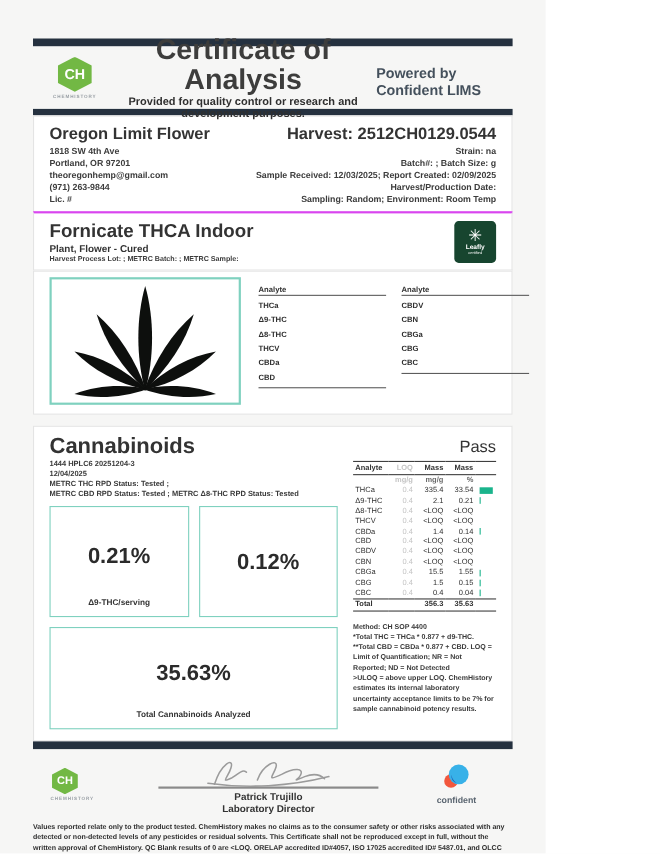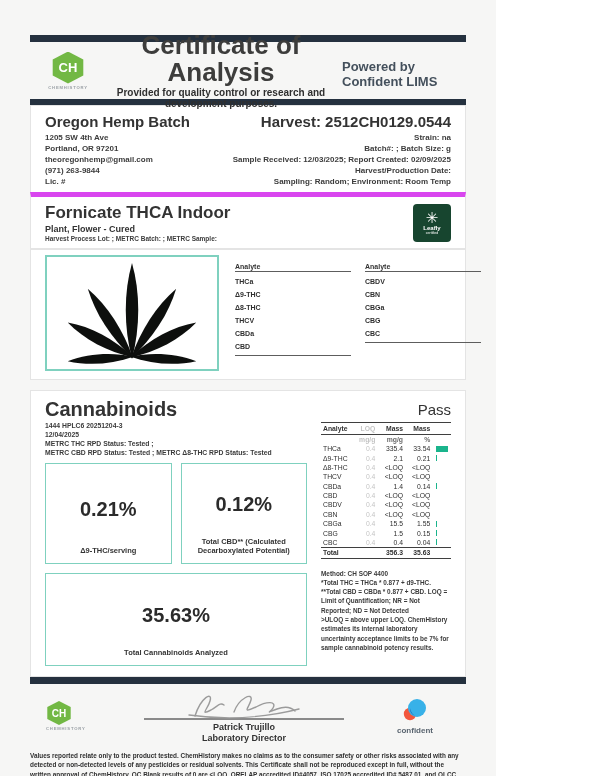--- a/index.html
+++ b/index.html
@@ -35,21 +35,21 @@
   
   .card{background:#fff;border:1px solid #e4e4e4;}
   .info-card{display:flex;justify-content:space-between;padding:7px 14px 5px;border-bottom:none;}
   .client-name{font-size:15px;font-weight:700;}
   .small-lines{font-size:8px;font-weight:600;color:#3c3c3c;line-height:1.38;margin-top:2px;}
   .sample-block{text-align:right;}
   .sample-id{font-size:15px;font-weight:600;}
 
   
   .product-strip{display:flex;justify-content:space-between;align-items:flex-end;
-                 padding:5px 14px 6px;border-top:5px solid #d946ef;}
+                 padding:5px 14px 6px;border-top:2px solid #d946ef;}
   .product-name{font-size:17px;font-weight:600;}
   .product-type{font-size:9px;font-weight:700;margin-top:1px;}
   .product-lots{font-size:6.5px;color:#3c3c3c;font-weight:600;margin-top:1px;}
   .leafly{width:38px;height:38px;background:#17452f;border-radius:4px;color:#fff;
           display:flex;flex-direction:column;align-items:center;justify-content:center;margin-top:2px;}
   .leafly-icon{font-size:15px;line-height:1;}
   .leafly-label{font-size:6px;font-weight:700;line-height:1.2;}
   .leafly-sub{font-size:3.6px;line-height:1;}
 
   
@@ -124,23 +124,23 @@
         <div class="coa-title">Certificate of Analysis</div>
         <div class="coa-subtitle">Provided for quality control or research and development purposes.</div>
       </div>
       <div class="powered">Powered by Confident LIMS</div>
     </div>
 
     <div class="rule thin"></div>
 
     <div class="card info-card">
       <div>
-        <div class="client-name">Oregon Hemp Batch</div>
+        <div class="client-name">Oregon Limit Flower</div>
         <div class="small-lines">
-          <div>1205 SW 4th Ave</div>
+          <div>1818 SW 4th Ave</div>
           <div>Portland, OR 97201</div>
           <div>theoregonhemp@gmail.com</div>
           <div>(971) 263-9844</div>
           <div>Lic. #</div>
         </div>
       </div>
       <div class="sample-block">
         <div class="sample-id">Harvest: 2512CH0129.0544</div>
         <div class="small-lines">
           <div>Strain: na</div>
@@ -249,21 +249,20 @@
             <div>METRC THC RPD Status: Tested ;</div>
             <div>METRC CBD RPD Status: Tested ; METRC Δ8-THC RPD Status: Tested</div>
           </div>
           <div class="boxes">
             <div class="sbox">
               <div class="sbox-value">0.21%</div>
               <div class="sbox-label">Δ9-THC/serving</div>
             </div>
             <div class="sbox">
               <div class="sbox-value">0.12%</div>
-              <div class="sbox-label">Total CBD** (Calculated Decarboxylated Potential)</div>
             </div>
             <div class="sbox wide">
               <div class="sbox-value">35.63%</div>
               <div class="sbox-label">Total Cannabinoids Analyzed</div>
             </div>
           </div>
         </div>
 
         <div class="right-col">
           <table>

